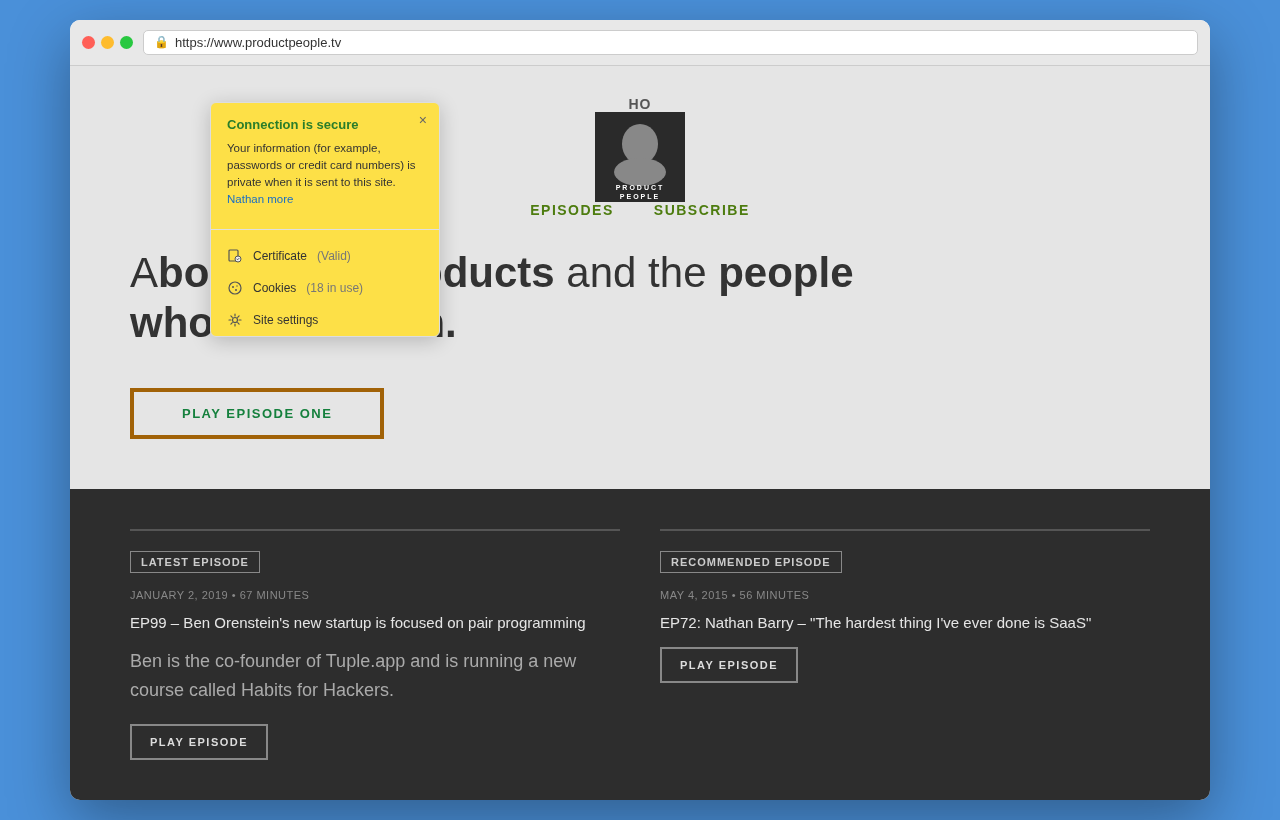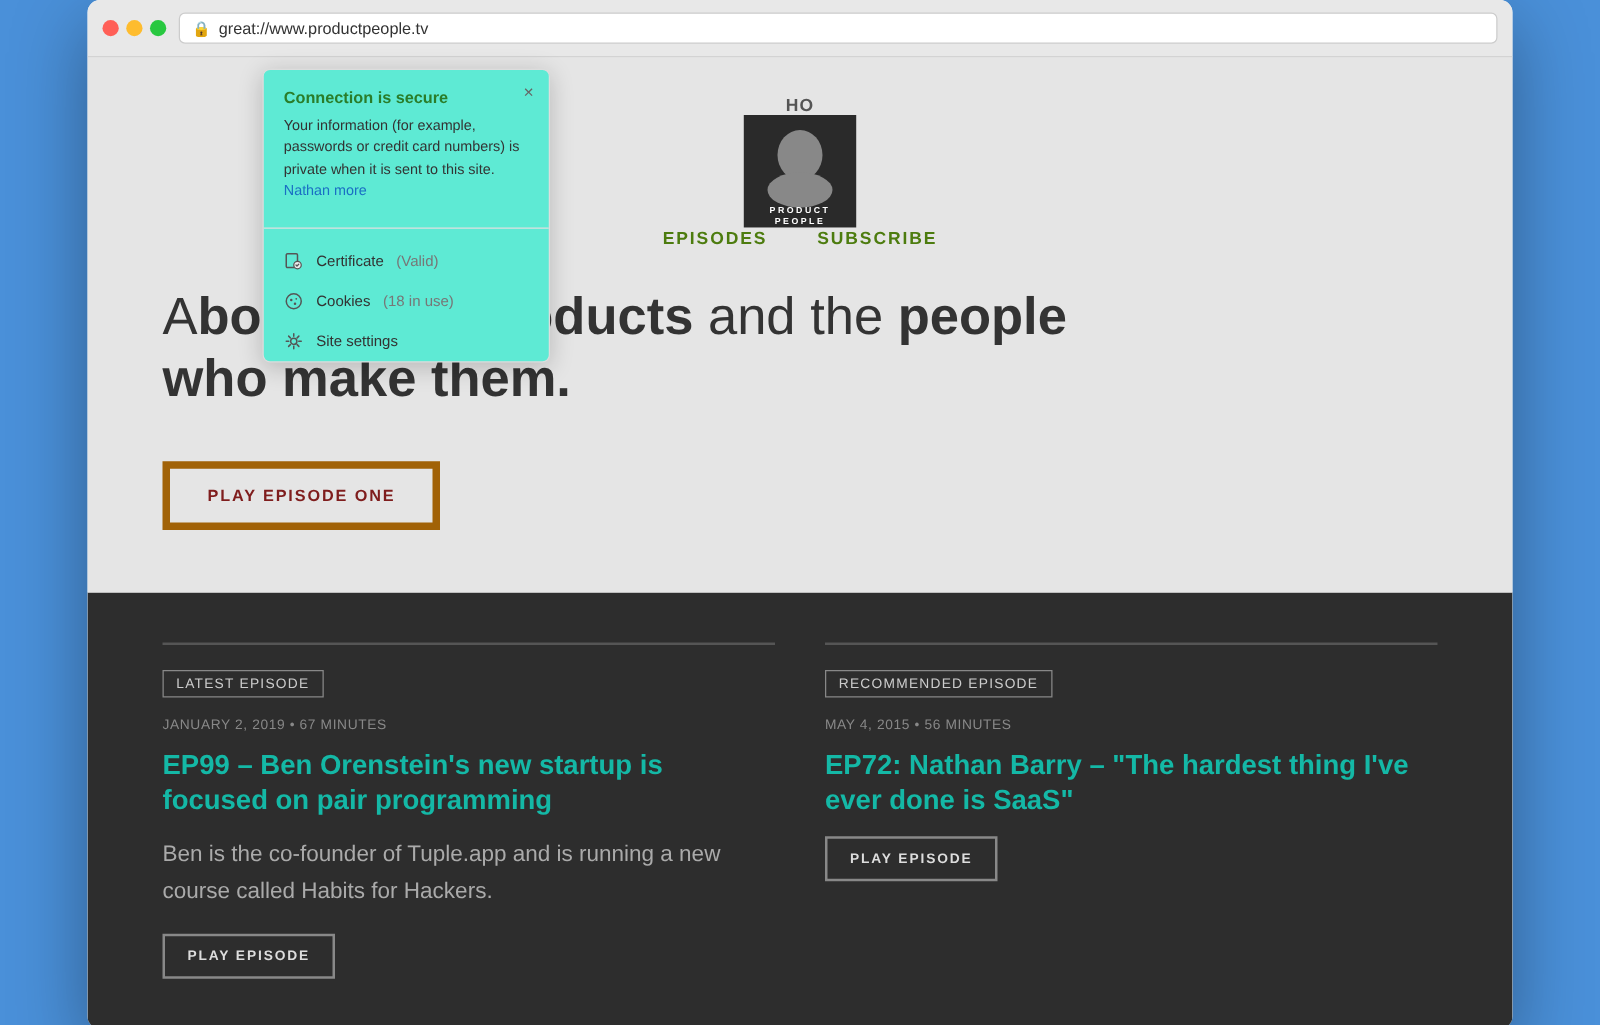--- a/index.html
+++ b/index.html
@@ -112,38 +112,38 @@
       color: #333;
       line-height: 1.2;
     }
     .hero-text h1 strong {
       font-weight: 700;
     }
 
     .play-btn {
       margin-top: 40px;
       display: inline-block;
-      border: 6px solid #a16207;
-      padding: 14px 30px;
+      border: 4px solid #a16207;
+      padding: 14px 48px;
       font-size: 13px;
       font-weight: 700;
       letter-spacing: 1.5px;
-      color: #7f1d1d;
+      color: #15803d;
       background: transparent;
       cursor: pointer;
       text-transform: uppercase;
     }
 
     
     .security-popup {
       position: absolute;
-      top: 9px;
+      top: 36px;
       left: 140px;
       width: 230px;
-      background: #5eead4;
+      background: #fde047;
       border: 1px solid #ddd;
       border-radius: 6px;
       box-shadow: 0 4px 20px rgba(0,0,0,0.2);
       padding: 0;
       z-index: 100;
     }
 
     .popup-header {
       padding: 14px 16px 10px;
       border-bottom: none;
@@ -227,38 +227,38 @@
       flex: 1;
       border-top: 2px solid #555;
       padding-top: 20px;
     }
 
     .episode-tag {
       display: inline-block;
       border: 1px solid #888;
       padding: 4px 10px;
       font-size: 11px;
-      font-weight: 400;
+      font-weight: 700;
       letter-spacing: 1px;
       color: #ccc;
       margin-bottom: 16px;
     }
 
     .episode-meta {
       font-size: 11px;
       color: #888;
       letter-spacing: 0.5px;
       margin-bottom: 12px;
       text-transform: uppercase;
     }
 
     .episode-title {
-      font-size: 22px;
-      font-weight: 700;
-      color: #14b8a6;
+      font-size: 15px;
+      font-weight: 400;
+      color: #e5e5e5;
       line-height: 1.3;
       margin-bottom: 14px;
     }
 
     .episode-desc {
       font-size: 18px;
       color: #aaa;
       line-height: 1.6;
       margin-bottom: 20px;
     }
@@ -289,21 +289,21 @@
 <div class="browser-window">
 
   <div class="browser-chrome">
     <div class="traffic-lights">
       <div class="traffic-light tl-red"></div>
       <div class="traffic-light tl-yellow"></div>
       <div class="traffic-light tl-green"></div>
     </div>
     <div class="address-bar">
       <span class="lock-icon">🔒</span>
-      <span>great://www.productpeople.tv</span>
+      <span>https://www.productpeople.tv</span>
     </div>
   </div>
 
   <div class="website">
 
     <div class="hero">
 
       
       <div class="security-popup">
         <div class="popup-header">

